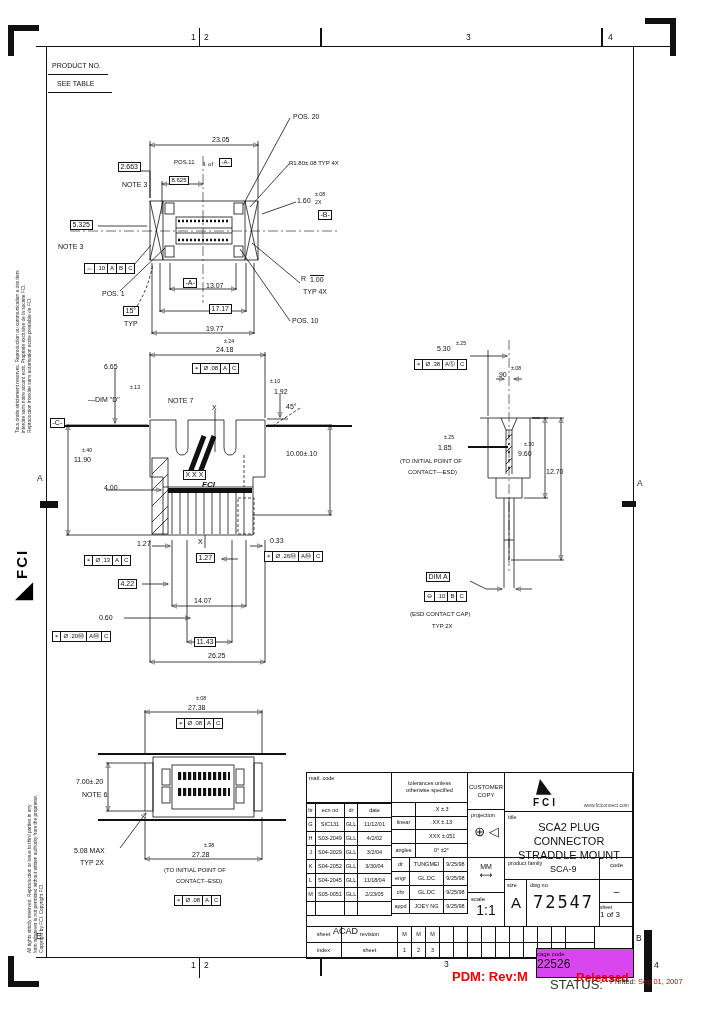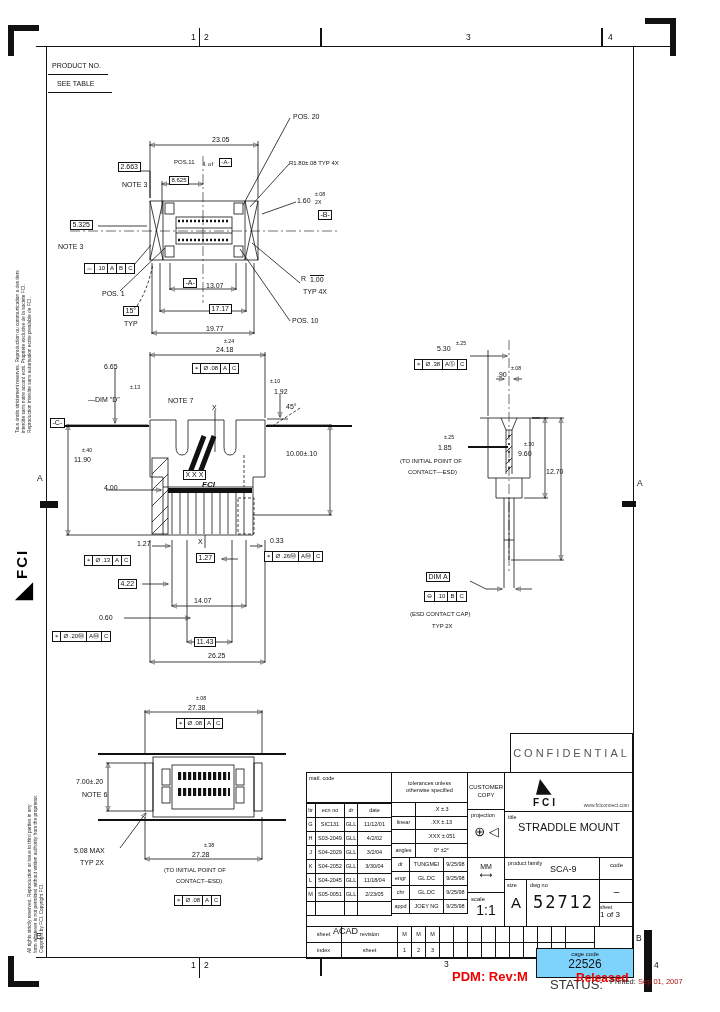--- a/index.html
+++ b/index.html
@@ -329,23 +329,20 @@
         <span>C</span>
       </div>
       <div class="fcf" style="left: 174px; top: 895px;">
         <span>⌖</span>
         <span>Ø .08</span>
         <span>A</span>
         <span>C</span>
       </div>
     </div>
 
-  <div class="cell" style="left:510px;top:733px;width:123px;height:40px;border:1.1px solid #111;display:flex;align-items:center;justify-content:center">
-    <span style="font-size:11px;letter-spacing:3px;color:#555">CONFIDENTIAL</span>
-  </div>
 
   <div class="cell" style="left:306px;top:772px;width:327px;height:186px;border:1.2px solid #111"></div>
 
   <div class="cell" style="left:306px;top:772px;width:86px;height:31px;border-right:1px solid #111;border-bottom:1px solid #111">
     <span class="lbl" style="left:3px;top:3px">matl. code</span>
   </div>
   <div class="cell" style="left:392px;top:772px;width:76px;height:31px;border-right:1px solid #111;border-bottom:1px solid #111;display:flex;flex-direction:column;align-items:center;justify-content:center;font-size:5.5px;line-height:7px">
     <span>tolerances unless</span>
     <span>otherwise specified</span>
   </div>
@@ -354,20 +351,21 @@
     <span>COPY</span>
   </div>
   <div class="cell" style="left:505px;top:772px;width:128px;height:40px;border-bottom:1px solid #111">
     <b style="position:absolute;left:32px;top:2px;font-size:19px;font-style:italic">◣</b>
     <b style="position:absolute;left:28px;top:25px;font-size:10px;letter-spacing:3px">FCI</b>
     <span style="position:absolute;right:4px;top:30px;font-size:5px;color:#444">www.fciconnect.com</span>
   </div>
   <div class="cell" style="left:505px;top:812px;width:128px;height:46px;border-bottom:1px solid #111">
     <span class="lbl" style="left:3px;top:2px">title</span>
     <div style="position:absolute;left:0;top:8px;width:128px;text-align:center;font-size:11px;line-height:14px">
+      <div>SCA2 PLUG CONNECTOR</div>
       <div>STRADDLE MOUNT</div>
     </div>
   </div>
   <div class="cell" style="left:468px;top:810px;width:37px;height:48px;border-right:1px solid #111;border-bottom:1px solid #111">
     <span class="lbl" style="left:3px;top:2px">projection</span>
     <span style="position:absolute;left:0;top:14px;width:37px;text-align:center;font-size:13px">⊕ ◁</span>
   </div>
   <div class="cell" style="left:468px;top:858px;width:37px;height:35px;border-right:1px solid #111;border-bottom:1px solid #111;text-align:center">
     <div style="font-size:7px;margin-top:5px">MM</div>
     <div style="font-size:9px">⟷</div>
@@ -382,21 +380,21 @@
   </div>
   <div class="cell" style="left:600px;top:858px;width:33px;height:22px;border-bottom:1px solid #111;text-align:center">
     <div style="font-size:6px;margin-top:4px">code</div>
   </div>
   <div class="cell" style="left:505px;top:880px;width:22px;height:46px;border-right:1px solid #111">
     <span class="lbl" style="left:2px;top:2px">size</span>
     <div style="position:absolute;left:0;top:14px;width:22px;text-align:center;font-size:15px">A</div>
   </div>
   <div class="cell" style="left:527px;top:880px;width:73px;height:46px;border-right:1px solid #111">
     <span class="lbl" style="left:3px;top:2px">dwg no</span>
-    <div style="position:absolute;left:0;top:12px;width:73px;text-align:center;font:17px 'DejaVu Sans Mono',monospace;letter-spacing:2px">52712</div>
+    <div style="position:absolute;left:0;top:12px;width:73px;text-align:center;font:17px 'DejaVu Sans Mono',monospace;letter-spacing:2px">72547</div>
   </div>
   <div class="cell" style="left:600px;top:880px;width:33px;height:23px;border-bottom:1px solid #111;display:flex;align-items:center;justify-content:center;font-size:10px">
     <span>–</span>
   </div>
   <div class="cell" style="left:600px;top:903px;width:33px;height:23px;text-align:left">
     <div style="font-size:5px;margin-top:1px">sheet</div>
     <div style="font-size:8px">1 of 3</div>
   </div>
 
   <div id="revrows">
@@ -483,21 +481,21 @@
       <div class="tcell"></div>
       <div class="tcell"></div>
       <div class="tcell"></div>
       <div class="tcell"></div>
       <div class="tcell"></div>
       <div class="tcell"></div>
       <div class="tcell"></div>
       <div class="tcell"></div>
     </div>
 
-  <div class="cell" style="left:536px;top:948px;width:98px;height:30px;border:1px solid #111;background:#7dd3fc;text-align:center">
+  <div class="cell" style="left:536px;top:948px;width:98px;height:30px;border:1px solid #111;background:#d946ef;text-align:left">
     <div style="font-size:6px;margin-top:2px">cage code</div>
     <div style="font-size:12px">22526</div>
   </div>
 
   <span class="ann" style="left:333px;top:926px;font-size:9px">ACAD</span>
   <span class="ann red" style="left:452px;top:970px;font-size:13px">PDM: Rev:M</span>
   <span class="ann" style="left:550px;top:978px;font-size:13px;color:#333">STATUS:</span>
   <span class="ann red" style="left:576px;top:972px;font-size:12px">Released</span>
   <span class="ann" style="left:610px;top:978px;font-size:7.5px;color:#222">Printed:</span>
   <span class="ann" style="left:638px;top:978px;font-size:7.5px;color:#a11">Sep 01, 2007</span>

